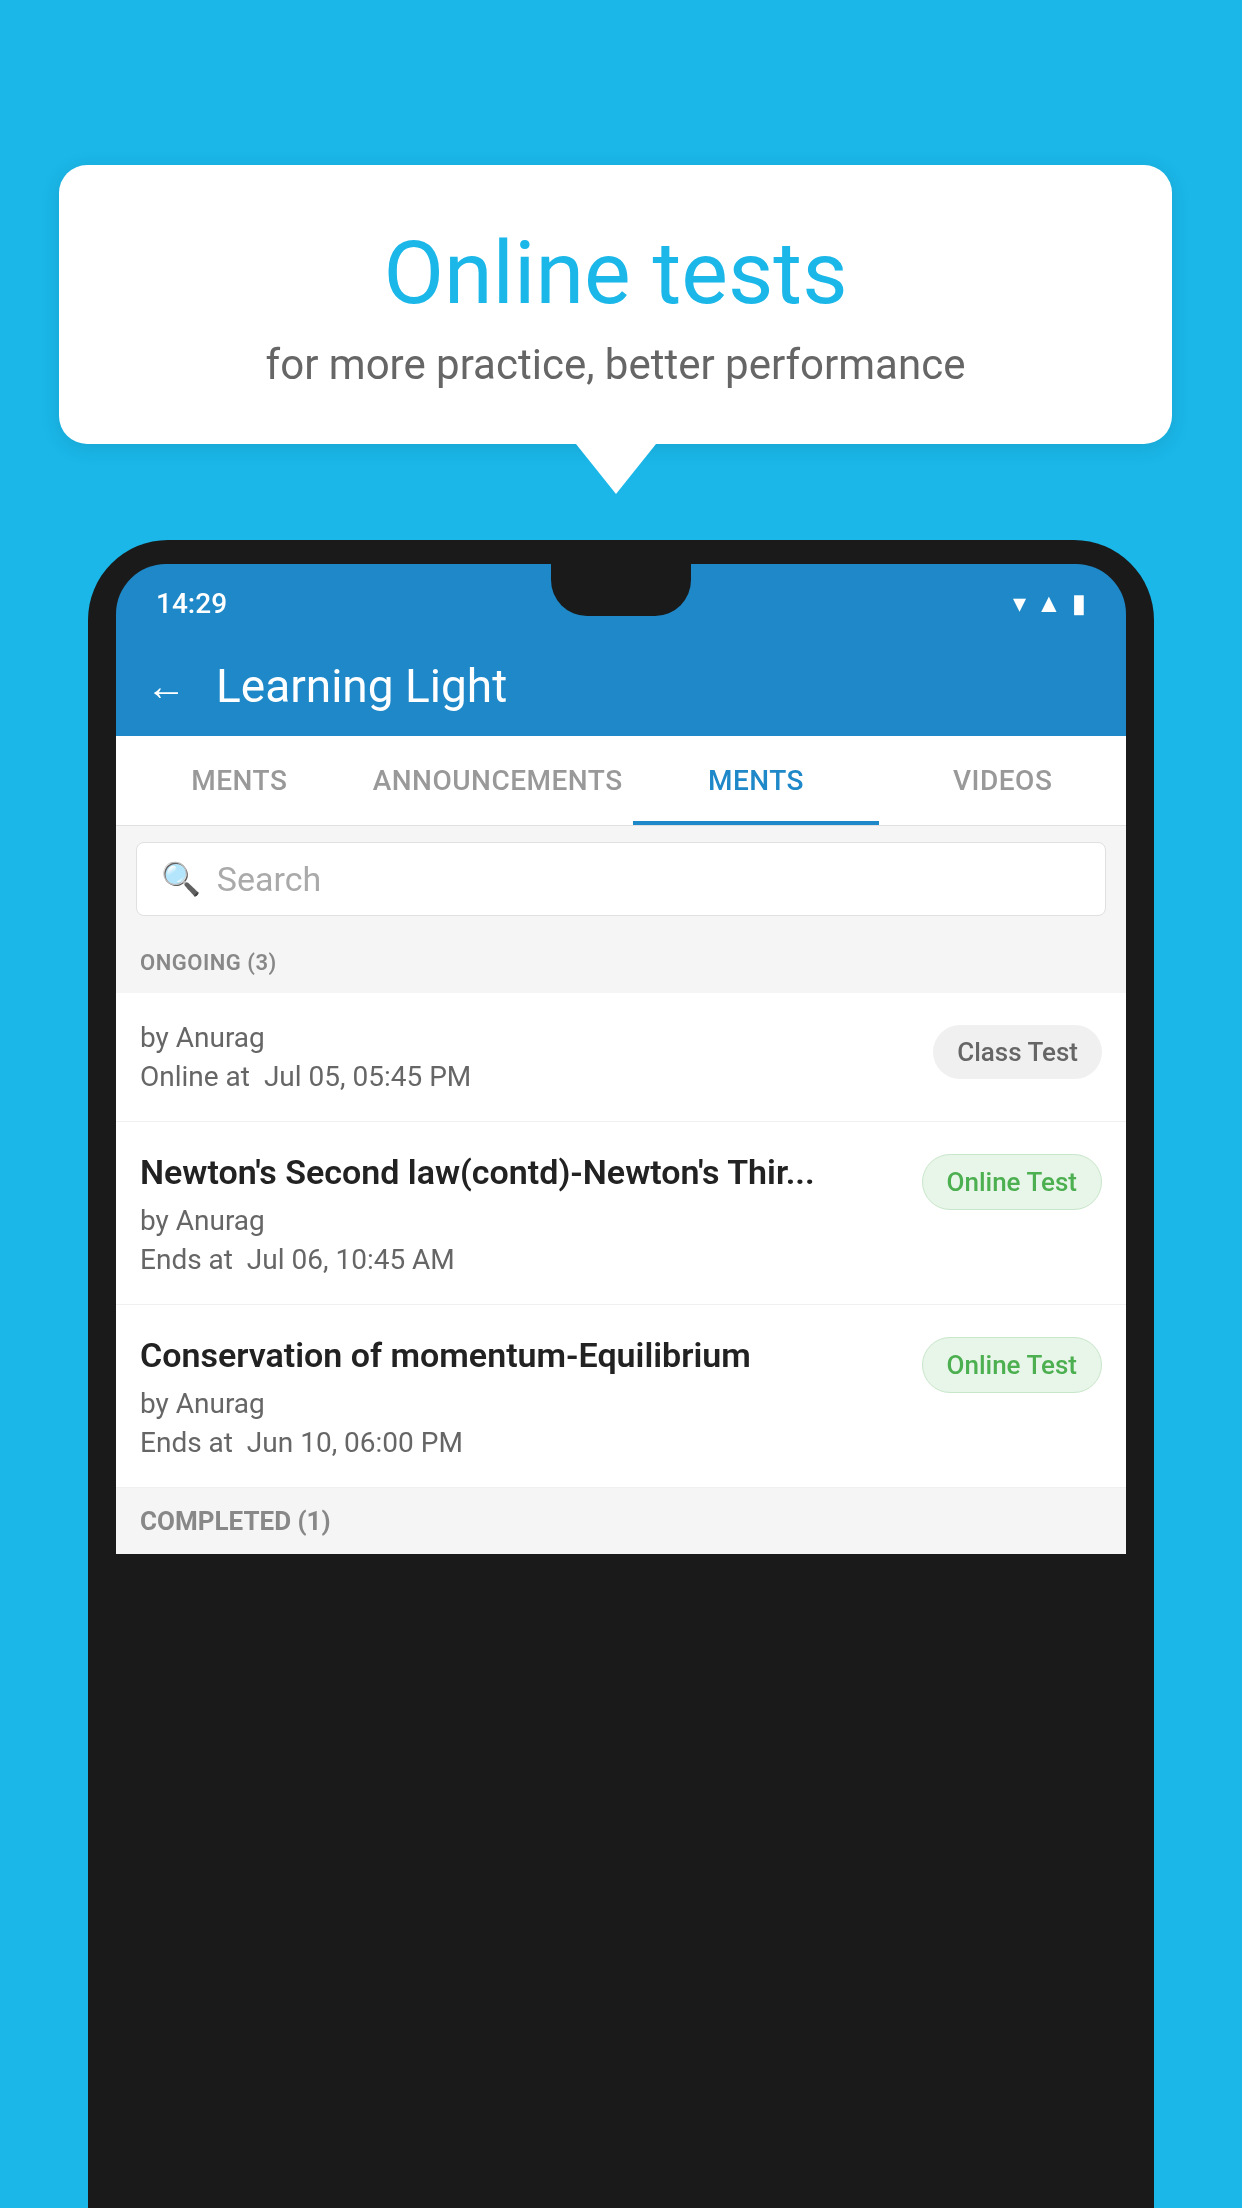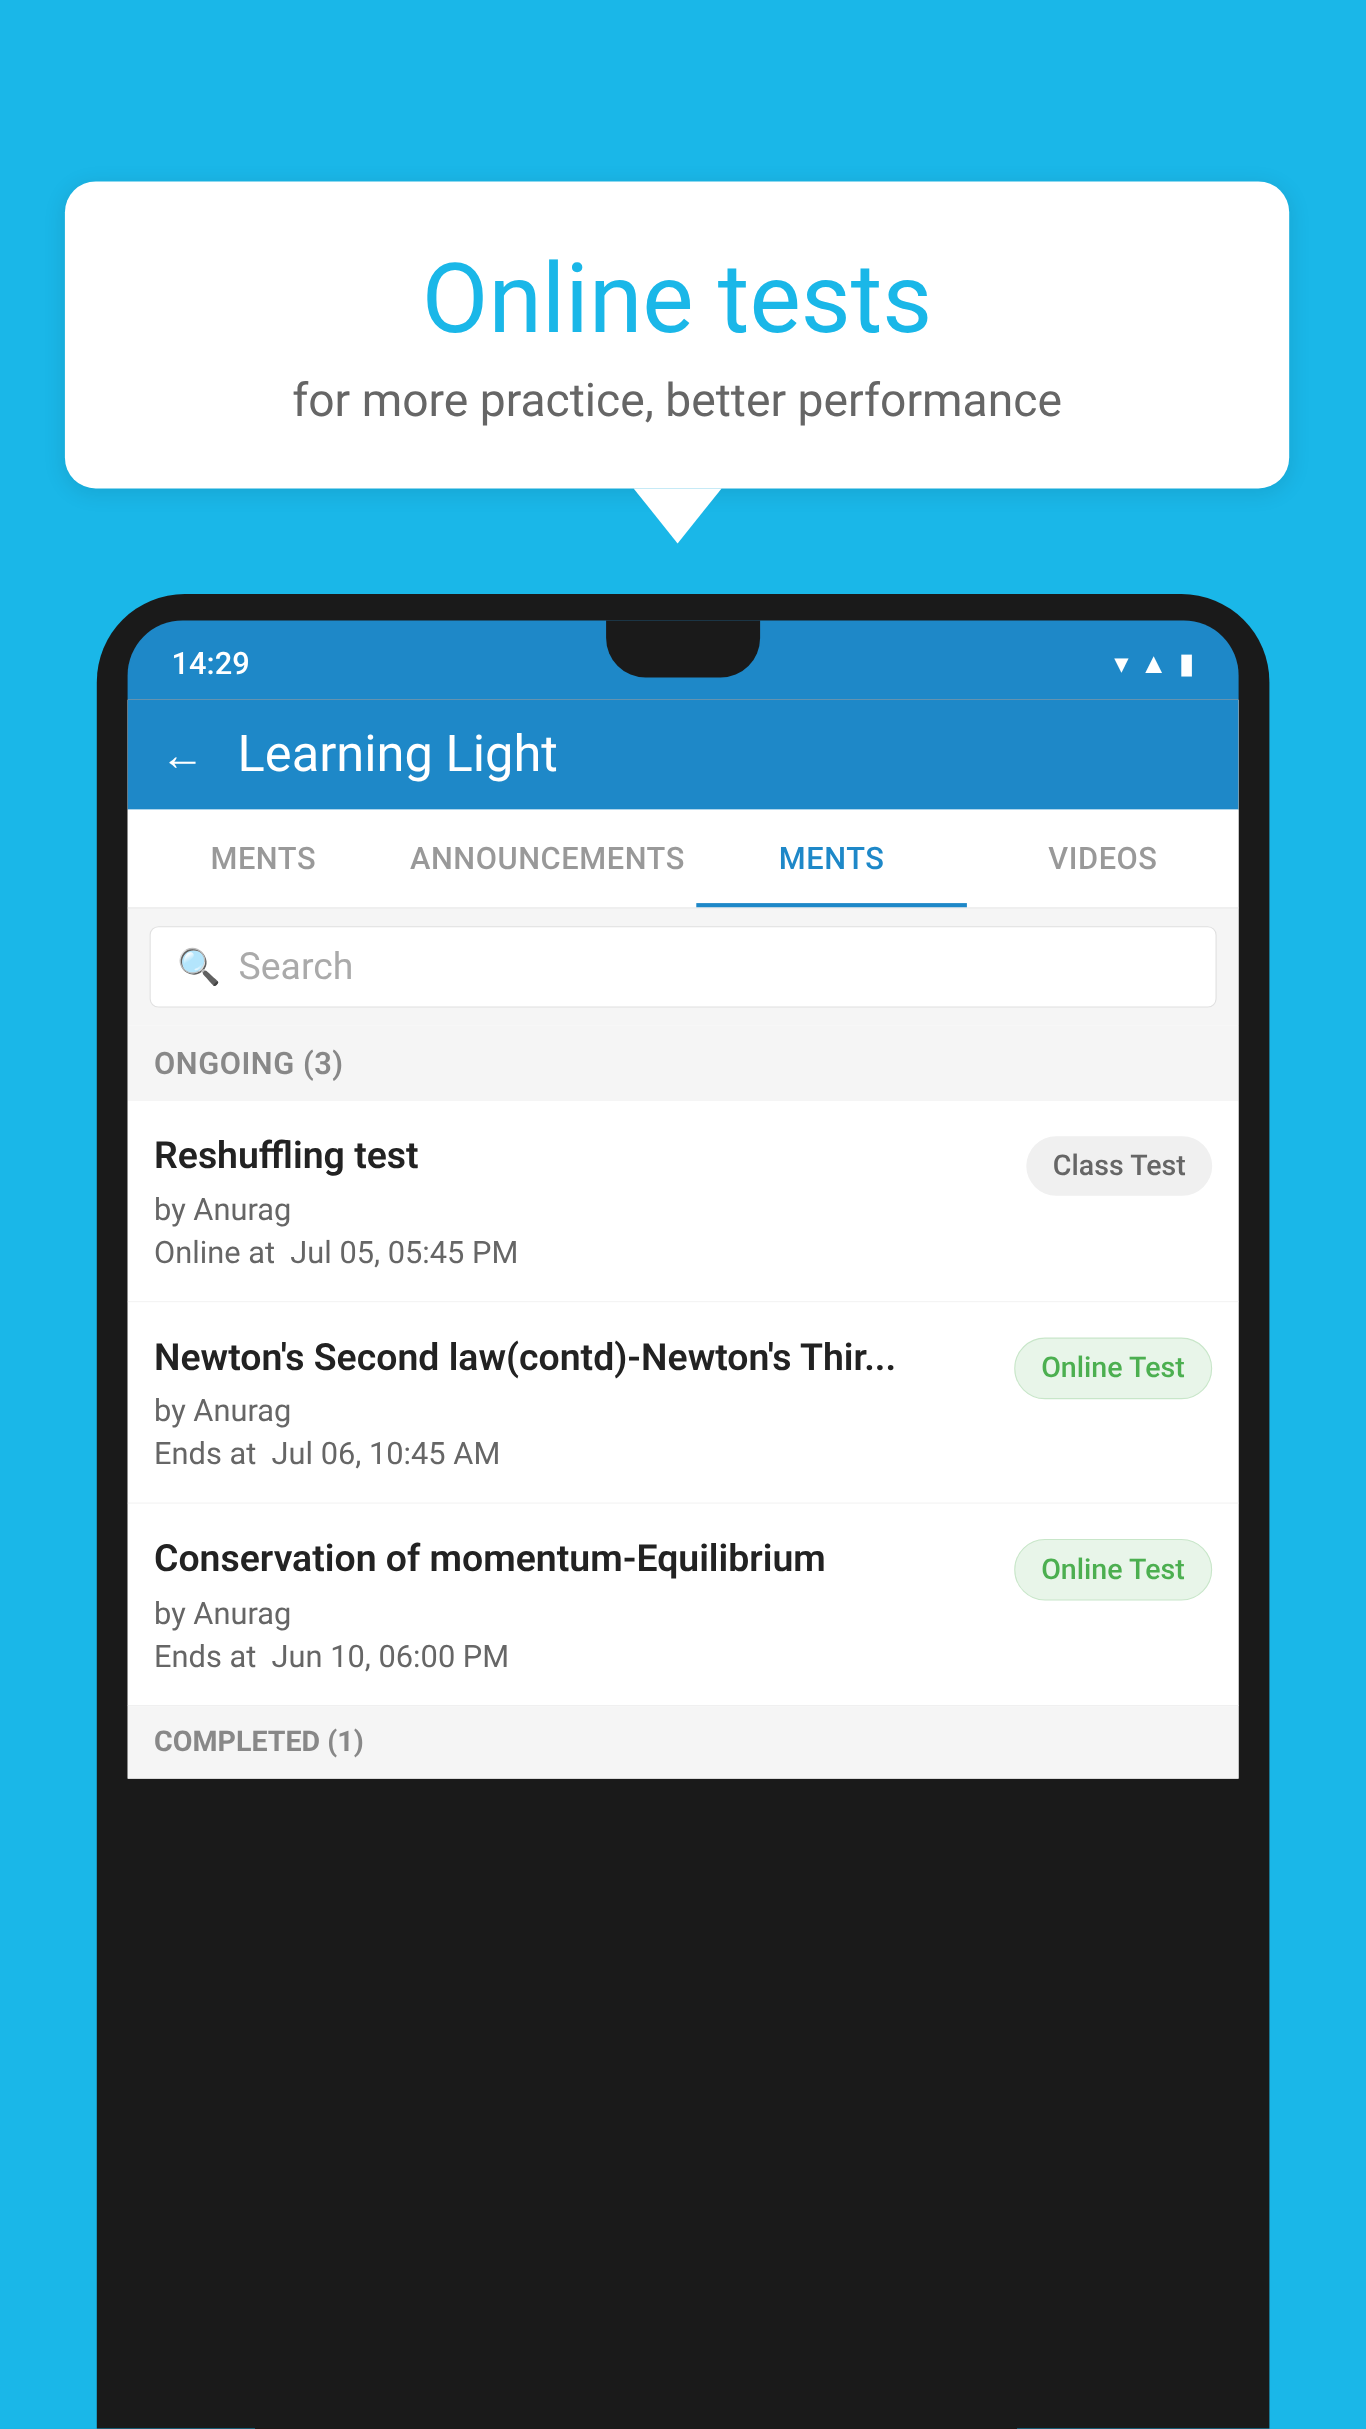--- a/index.html
+++ b/index.html
@@ -181,21 +181,21 @@
       font-size: 34px;
     }
 
     
     .section-header {
       background: #f5f5f5;
       padding: 18px 24px;
     }
     .section-header-text {
       color: #888;
-      font-size: 28px;
+      font-size: 22px;
       font-weight: 600;
       letter-spacing: 0.5px;
     }
 
     
     .test-item {
       background: white;
       padding: 28px 24px;
       border-bottom: 1px solid #f0f0f0;
       display: flex;
@@ -306,21 +306,20 @@
           <span class="search-placeholder">Search</span>
         </div>
       </div>
 
       <div class="section-header">
         <span class="section-header-text">ONGOING (3)</span>
       </div>
 
       <div class="test-item">
         <div class="test-info">
-          <div class="test-name">Reshuffling test</div>
           <div class="test-author">by Anurag</div>
           <div class="test-date">
             <span>Online at</span>&nbsp;&nbsp;<span>Jul 05, 05:45 PM</span>
           </div>
         </div>
         <div class="test-badge badge-class-test">Class Test</div>
       </div>
 
       <div class="test-item">
         <div class="test-info">

